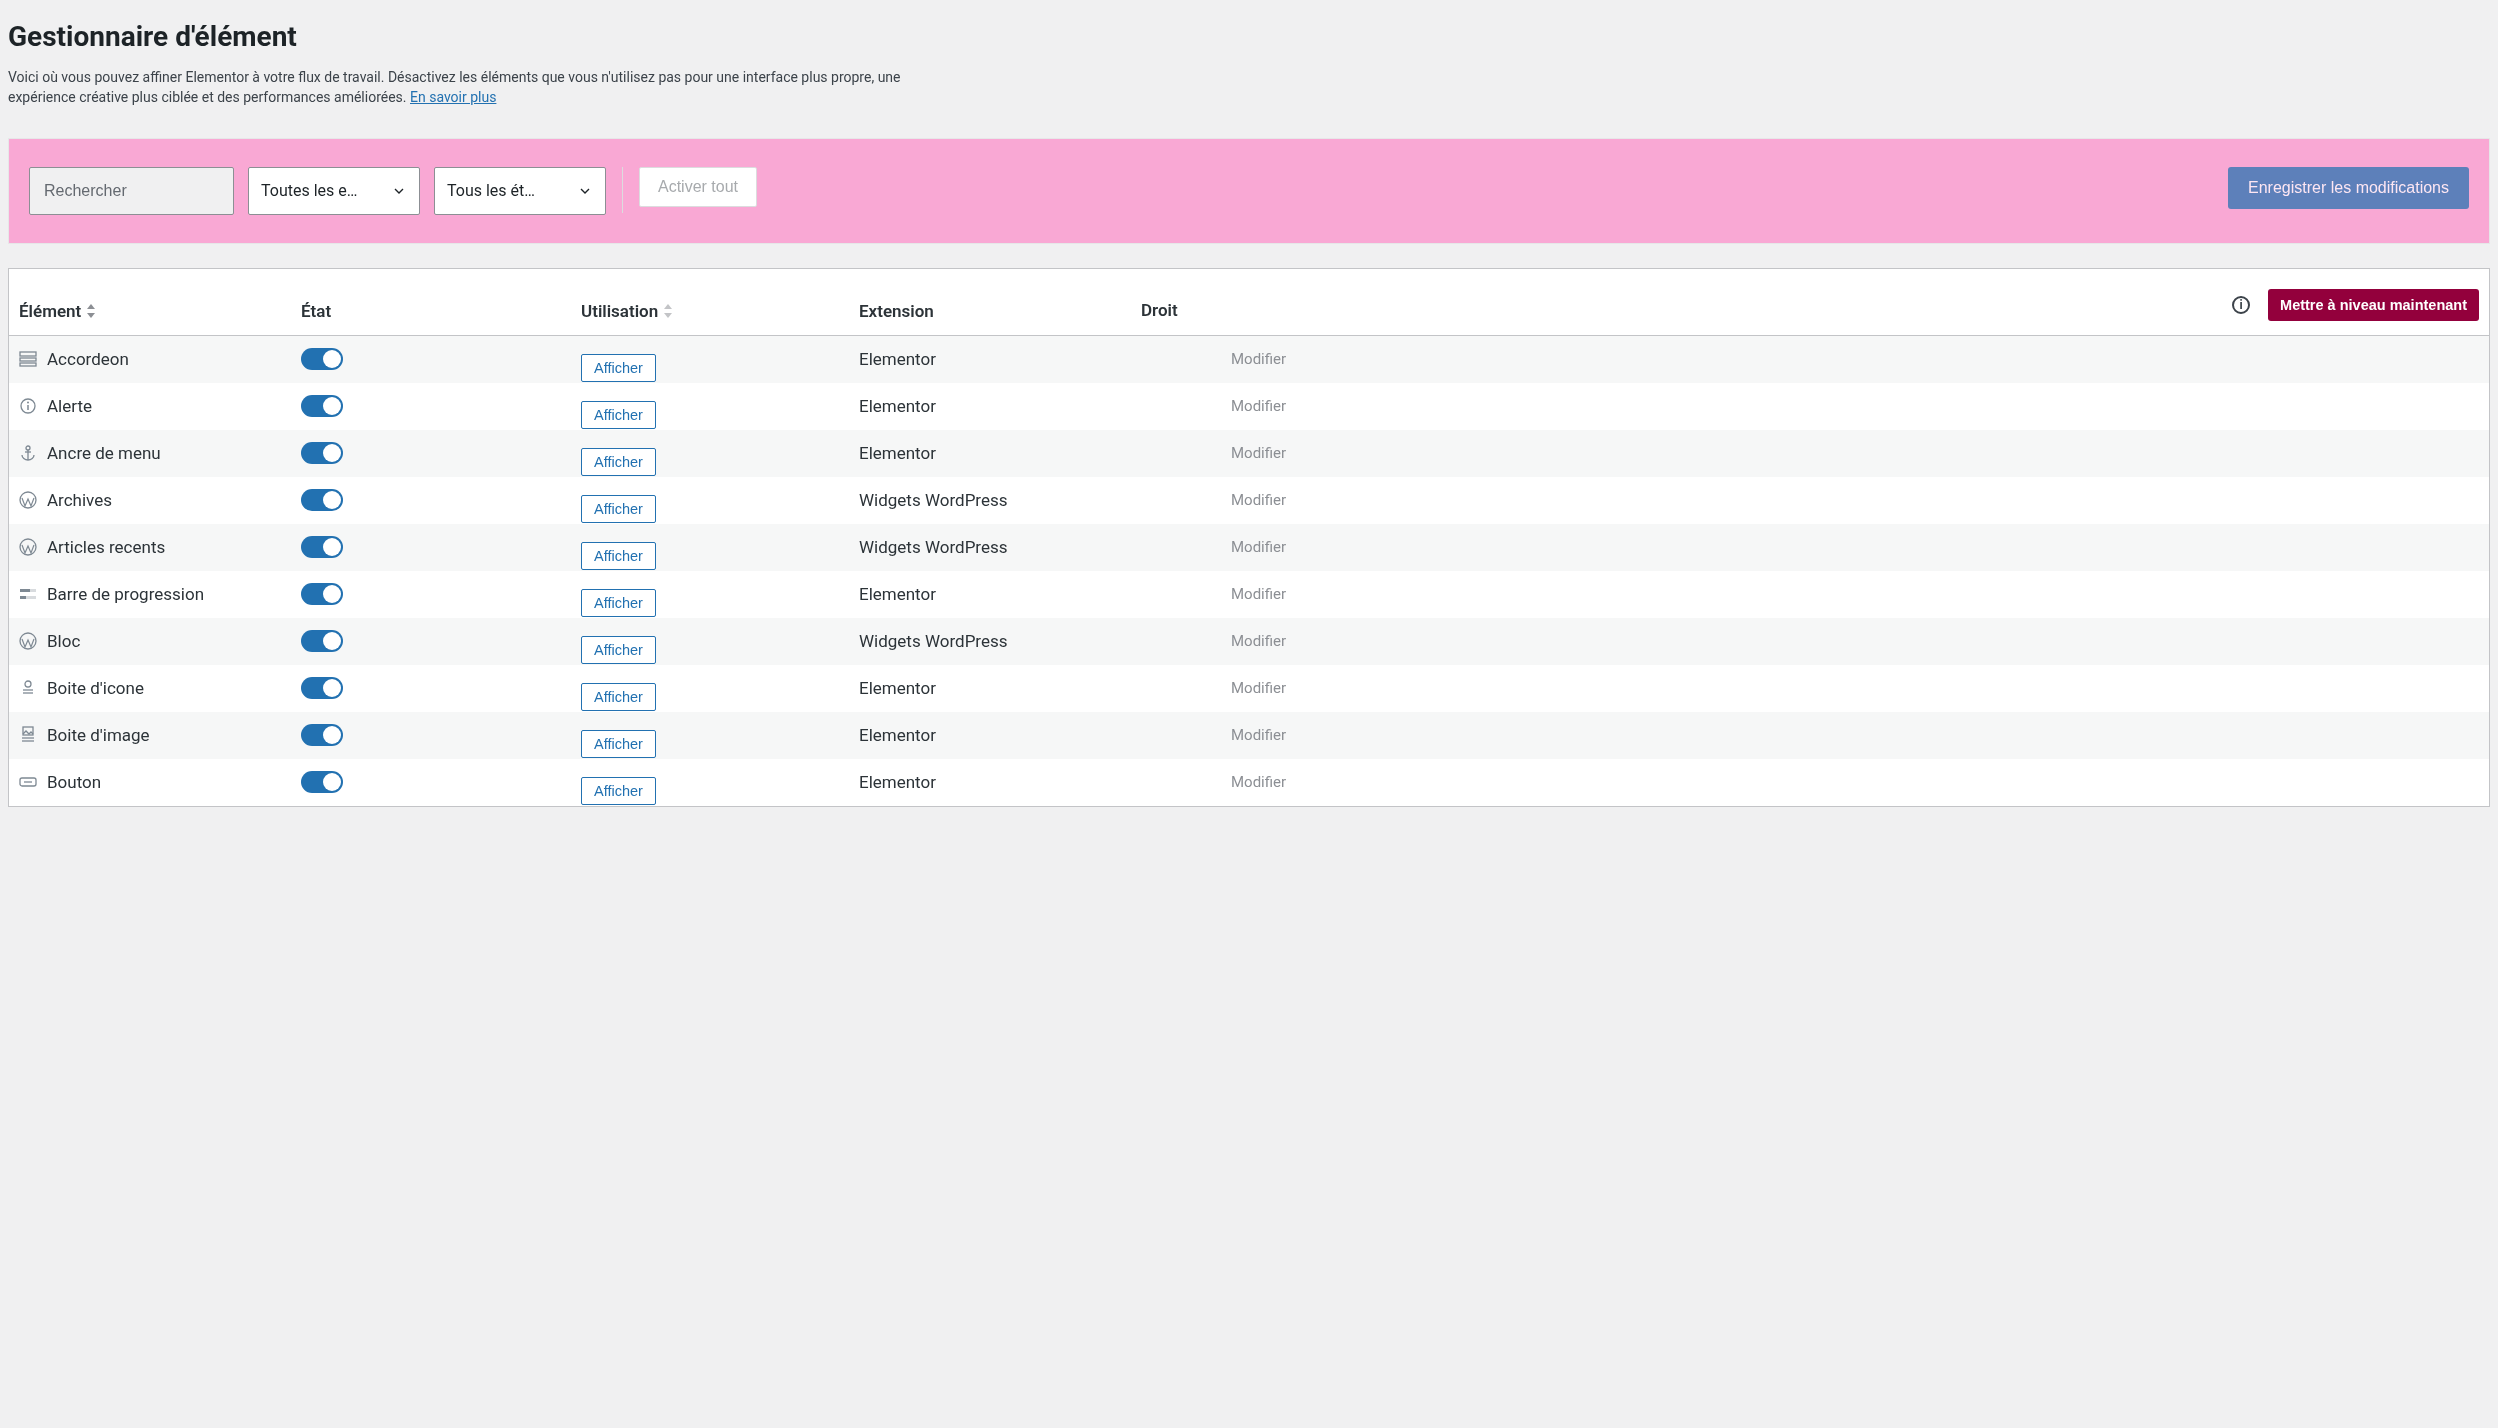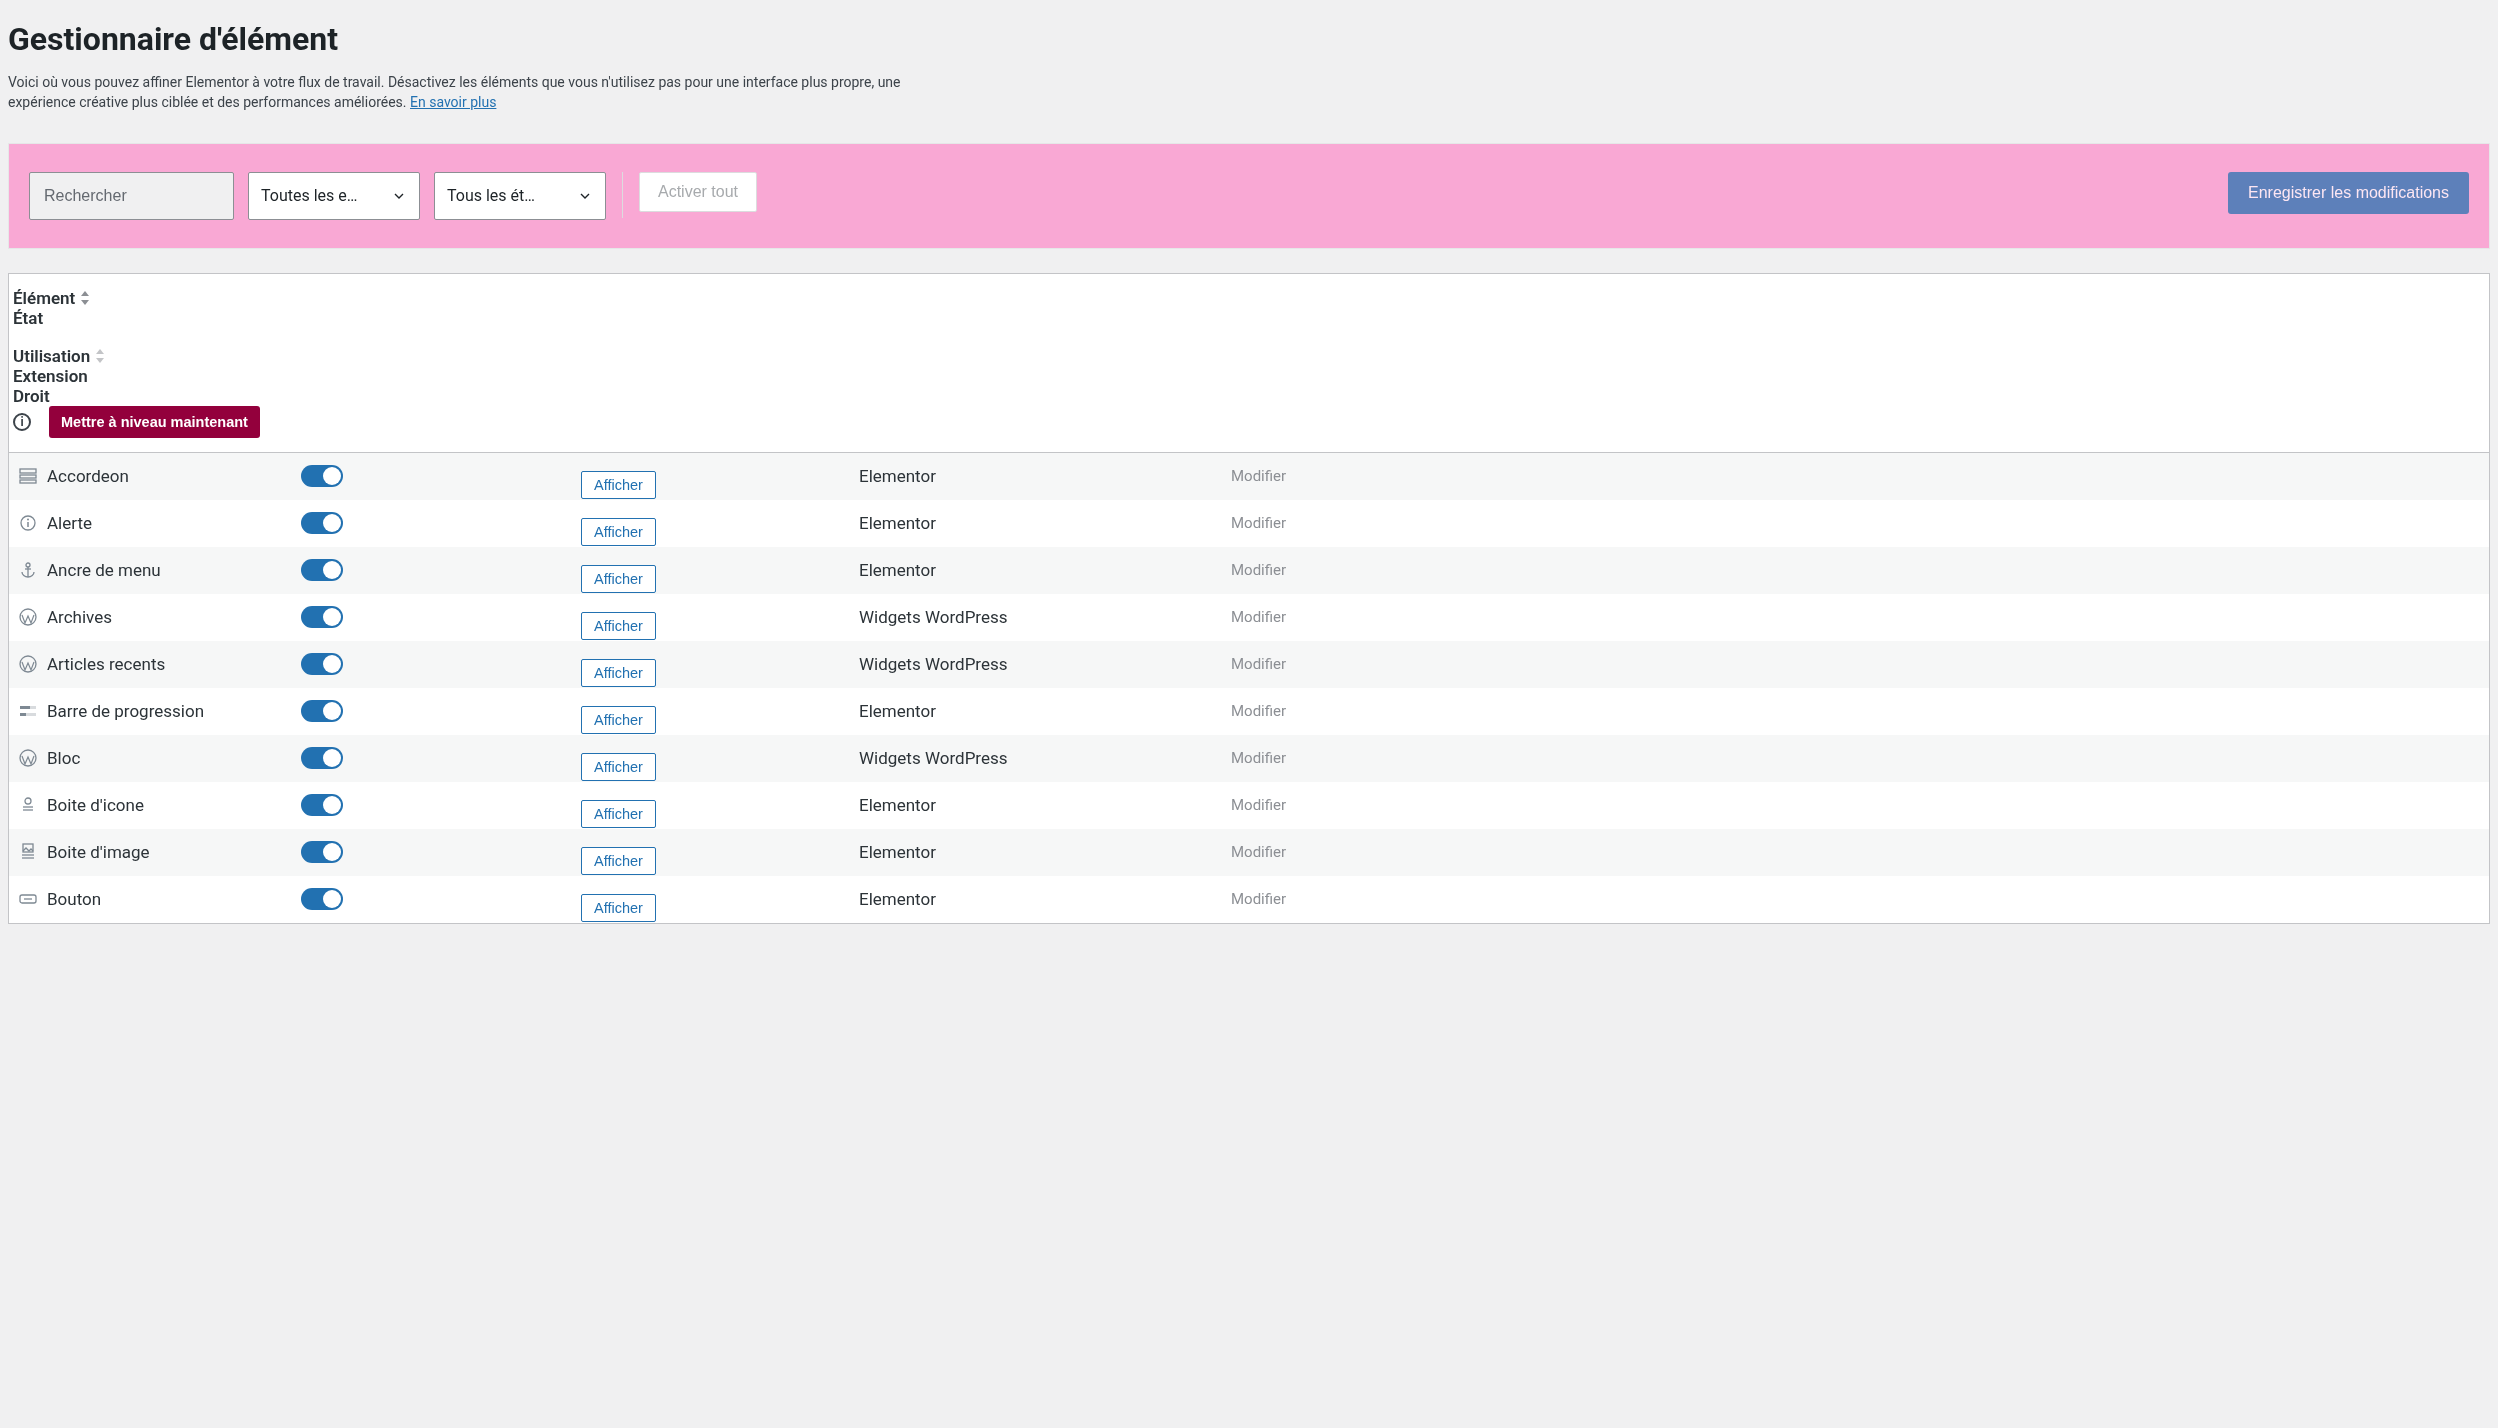--- a/index.html
+++ b/index.html
@@ -6,21 +6,21 @@
   body {
     margin: 0;
     padding: 0 8px 8px 8px;
     font-family: -apple-system, BlinkMacSystemFont, "Segoe UI", Roboto, sans-serif;
     background: #f0f0f1;
     color: #1d2327;
     font-size: 16px;
   }
   .page-header { padding: 20px 0 10px 0; }
   .page-title {
-    font-size: 32px;
+    font-size: 28px;
     font-weight: 700;
     margin: 0 0 14px 0;
     color: #1d2327;
   }
   .page-desc {
     font-size: 14px;
     color: #3c434a;
     line-height: 1.45;
     max-width: 940px;
   }
@@ -127,24 +127,23 @@
     border-radius:3px;
     cursor:default;
   }
   .table-card {
     margin-top:24px;
     border:1px solid #c3c4c7;
     background:#fff;
   }
   .thead {
     display:flex;
-    align-items:flex-start;
-    padding:14px 4px;
+    align-items:flex-end;
+    padding:14px 10px;
     border-bottom:1px solid #c3c4c7;
-    flex-direction:column;
   }
   .col-el   { width:282px; padding-left:0px;}
   .col-et   { width:280px; }
   .col-ut   { width:278px;margin-top:18px; }
   .col-ext  { width:282px; }
   .col-droit{ width:90px; }
   .col-upg  { flex:1; display:flex;justify-content:flex-end;align-items:center;}
   .th {
     font-size:17px;
     font-weight:600;

